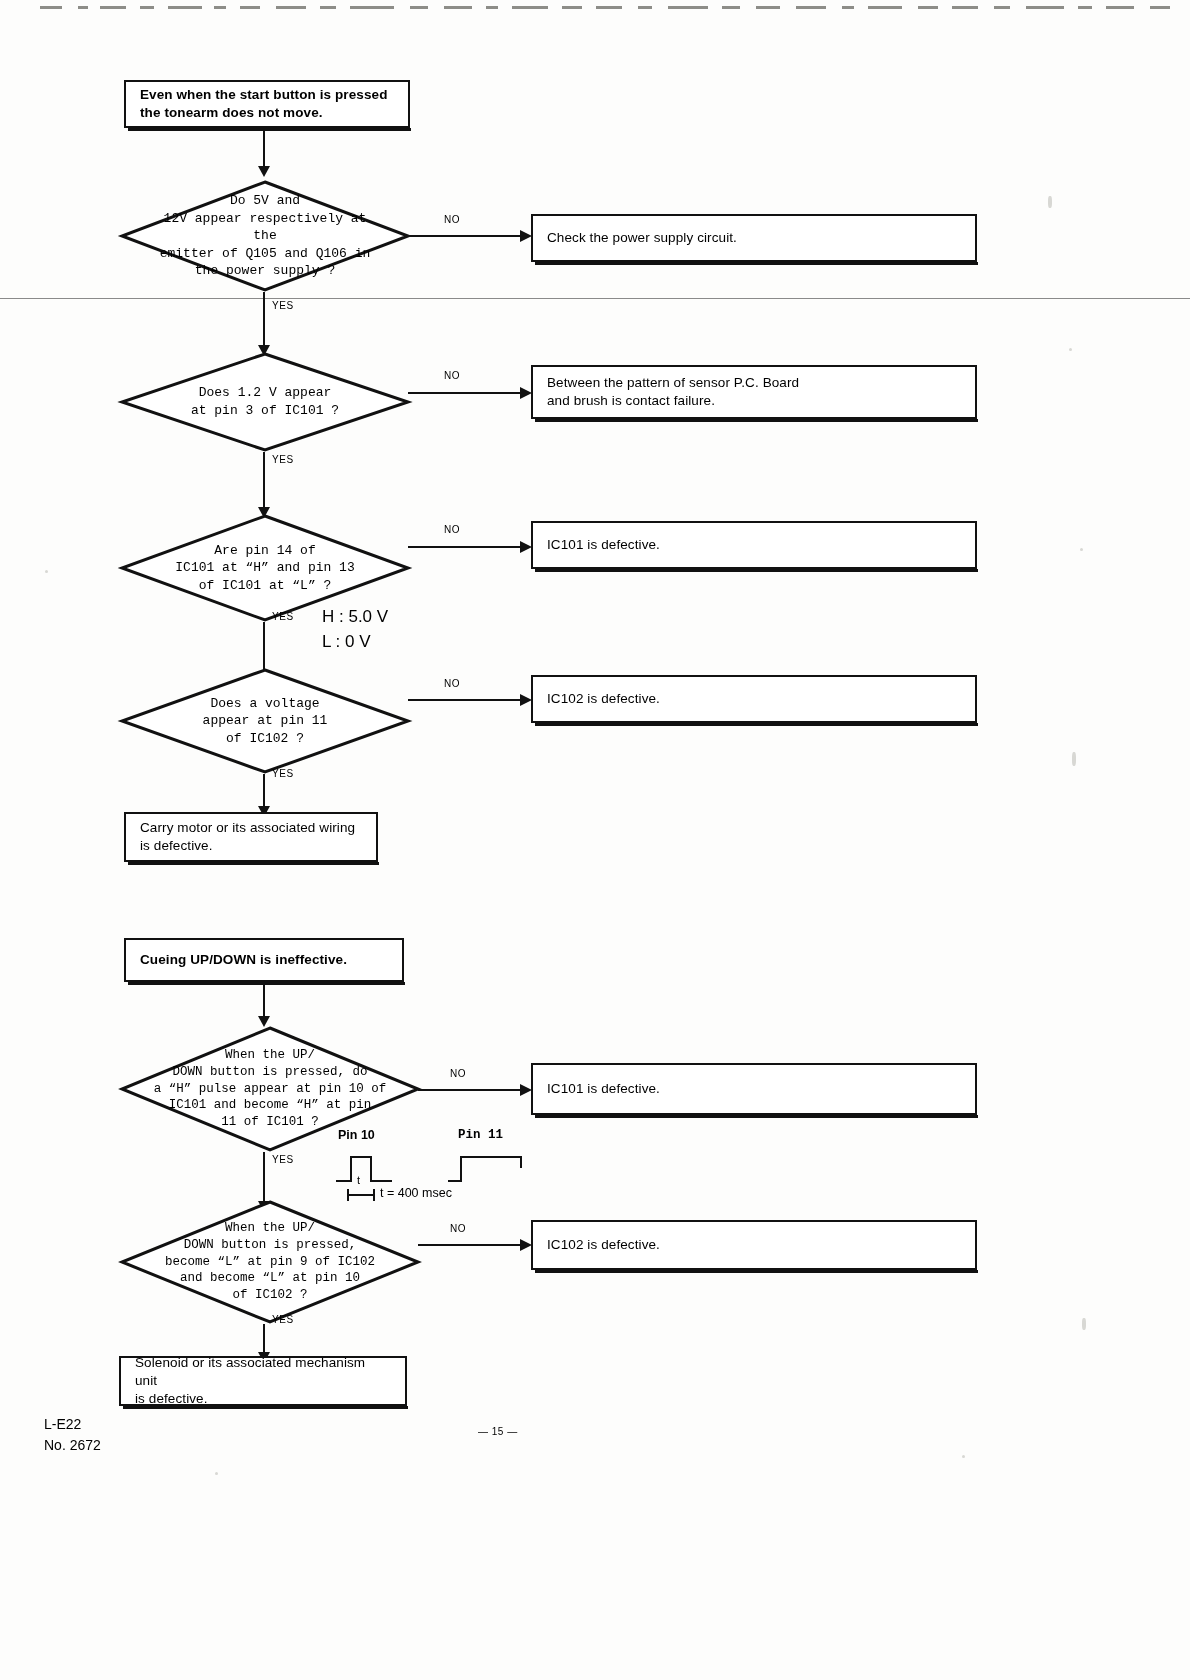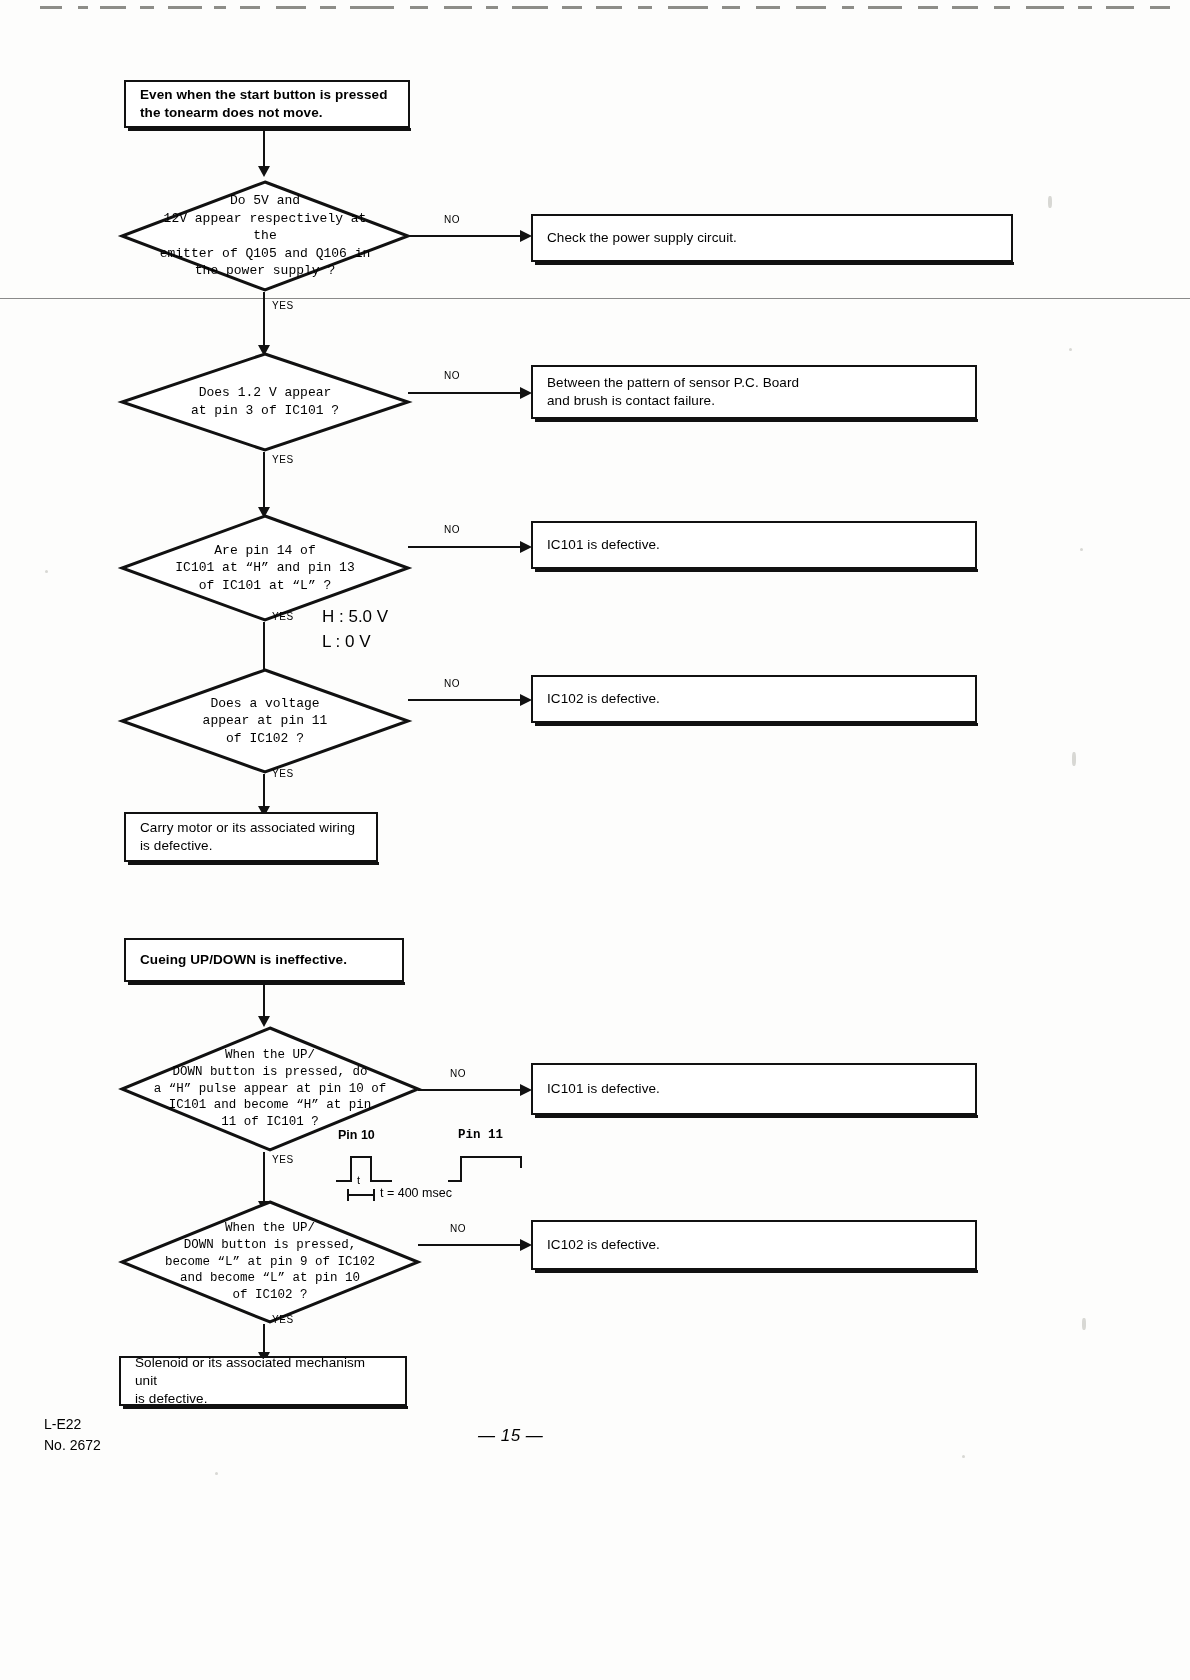--- a/index.html
+++ b/index.html
@@ -62,21 +62,21 @@
 
   .annot { position:absolute; font-size:17px; line-height:1.45; white-space:pre-line; }
 
   
   .timing { position:absolute; }
   .timing .seg { position:absolute; background:#111; }
   .timing .tlab { position:absolute; font-size:12.5px; font-weight:bold; }
   .timing .tval { position:absolute; font-size:12.5px; }
 
   .footer-left { position:absolute; font-size:14px; line-height:1.5; white-space:pre-line; }
-  .page-no { position:absolute; font-size:17px; letter-spacing:.5px;font-style:italic; }
+  .page-no { position:absolute; font-size:10px; letter-spacing:.5px; }
 
   .rule { position:absolute; height:1px; background:#2b2b2b; }
 </style>
 </head>
 <body>
 
 <div class="page"></div>
 
 <div class="edge-marks">
   <i style="left:40px;width:22px"></i>
@@ -137,21 +137,21 @@
   <div class="dtxt">Do 5V and
 12V appear respectively at the
 emitter of Q105 and Q106 in
 the power supply ?</div>
 </div>
 
 <div class="conn" style="left:408px;top:235px;width:116px;height:2px;"></div>
 <div class="arrow-right" style="left:520px;top:230px;"></div>
 <div class="lbl" style="left:444px;top:214px;">NO</div>
 
-<div class="box" style="left:531px;top:214px;width:482px;height:48px;align-items:center;">
+<div class="box" style="left:531px;top:214px;width:446px;height:48px;align-items:center;">
   <span class="txt">Check the power supply circuit.</span>
 </div>
 
 <div class="conn" style="left:263px;top:292px;width:2px;height:58px;"></div>
 <div class="arrow-down" style="left:258px;top:345px;"></div>
 <div class="lbl" style="left:272px;top:300px;">YES</div>
 
 <div class="diamond" style="left:120px;top:352px;width:290px;height:100px;">
   <svg viewBox="0 0 290 100" width="290" height="100" preserveAspectRatio="none">
     <polygon points="145,2 288,50 145,98 2,50" fill="#fff" stroke="#111" stroke-width="3"></polygon>

